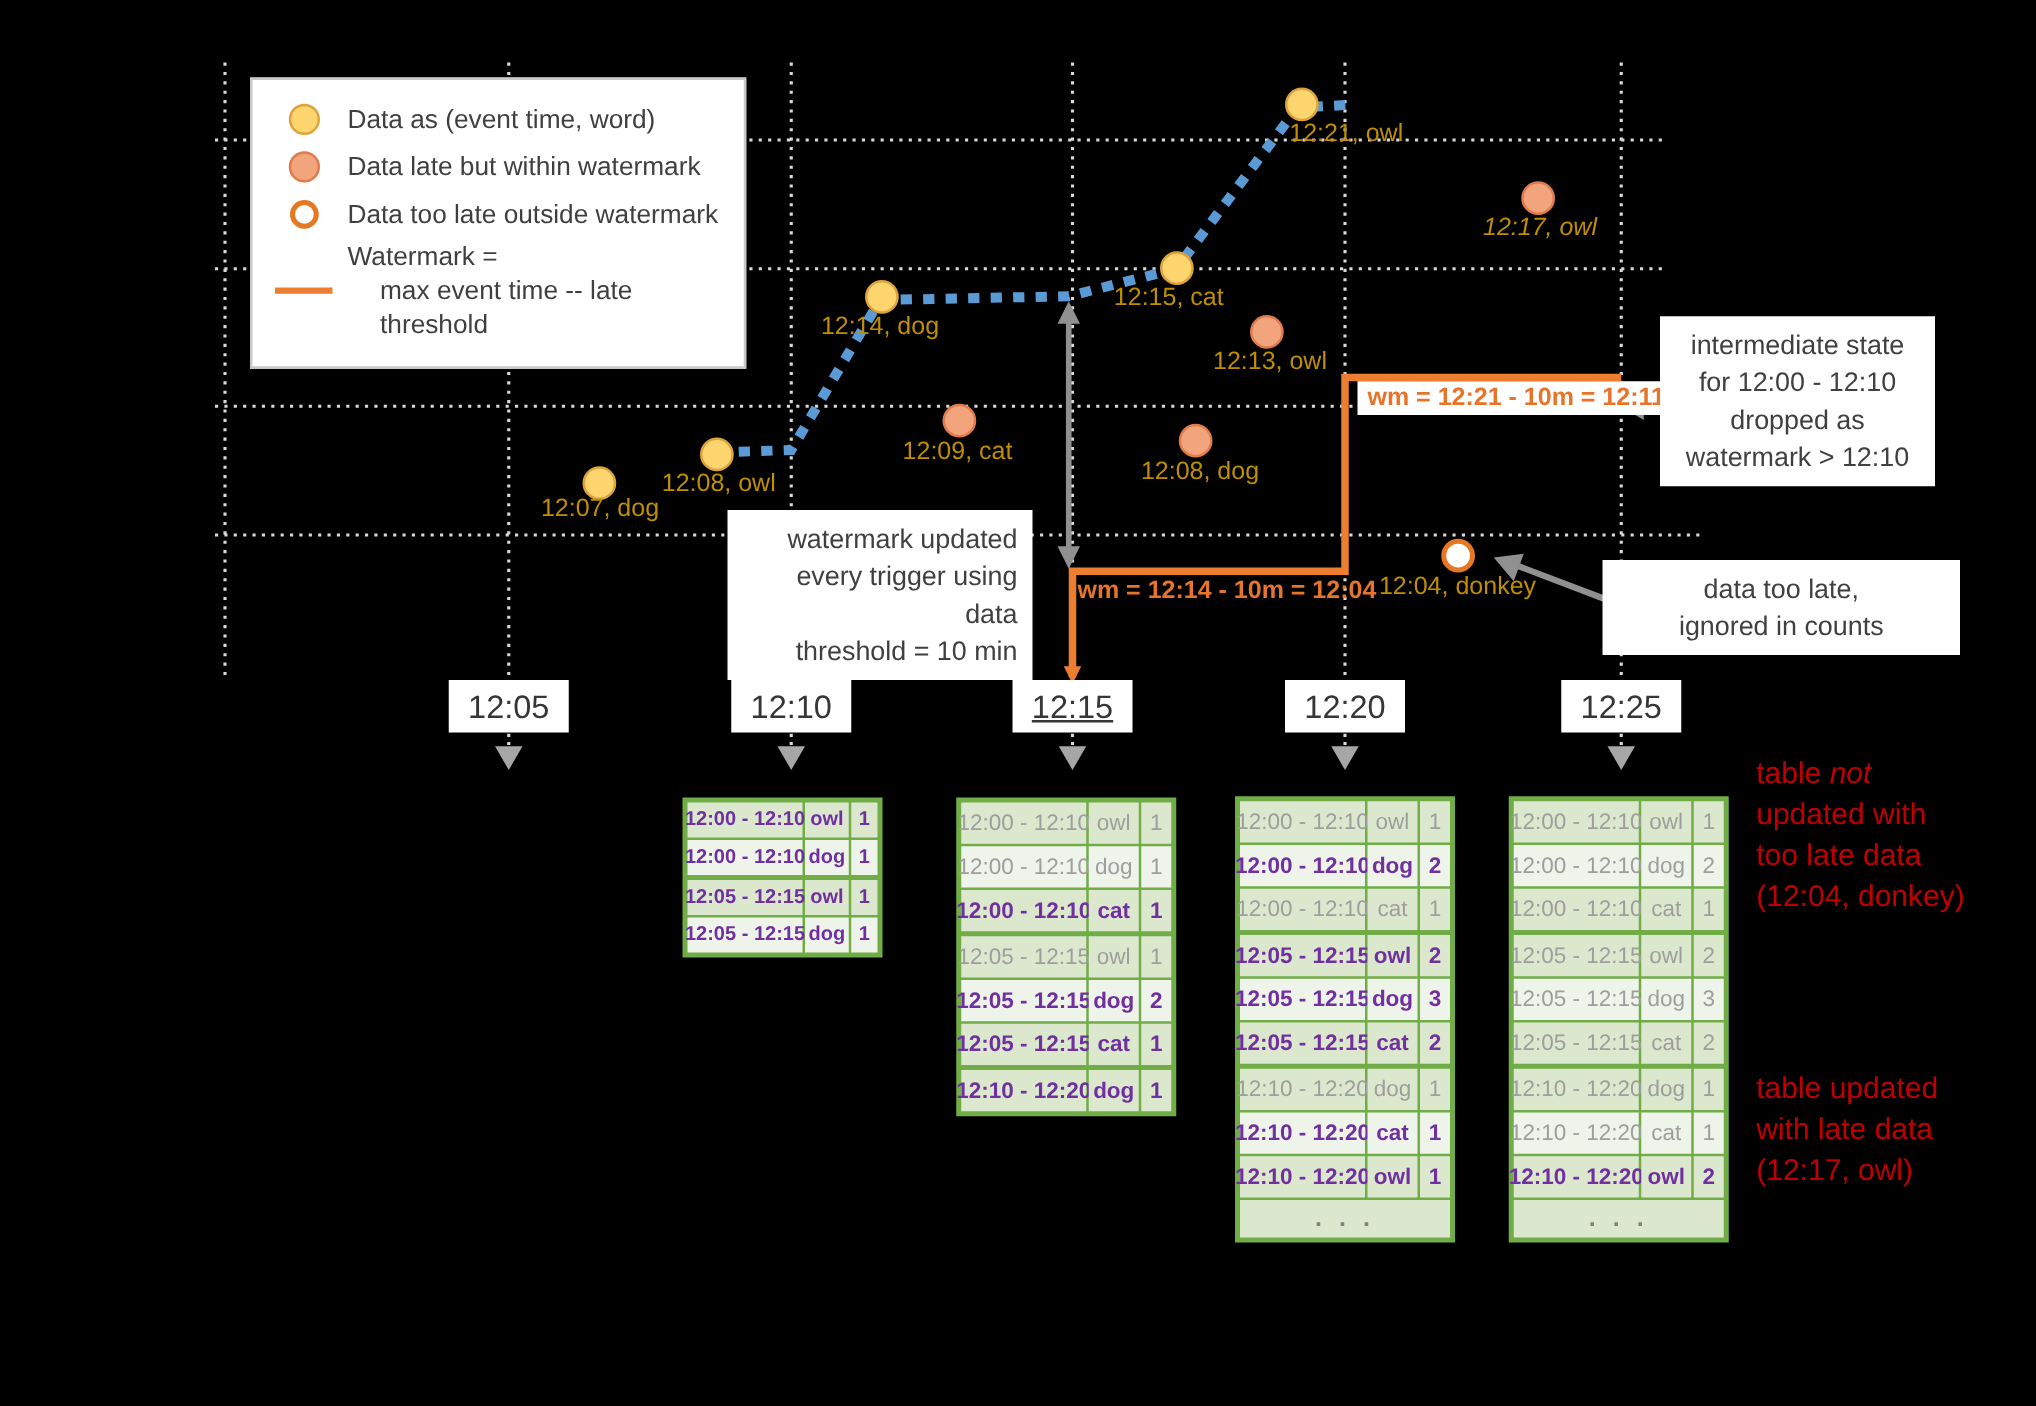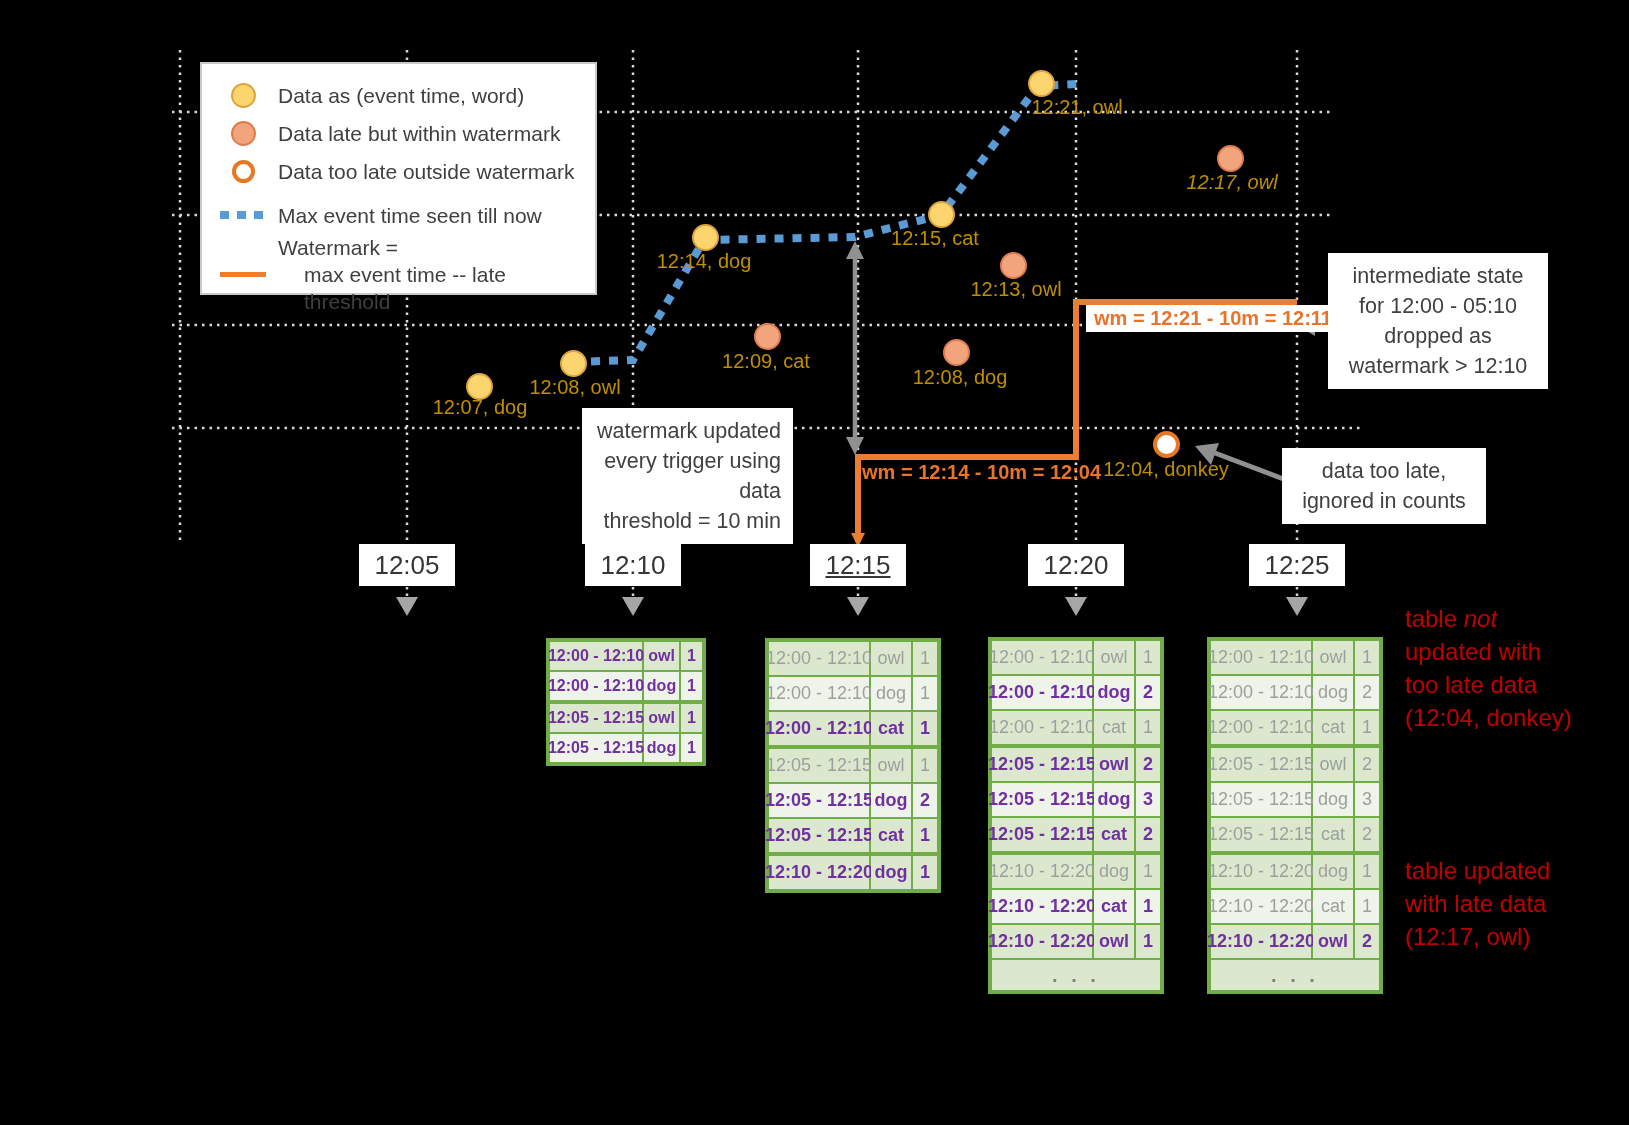--- a/index.html
+++ b/index.html
@@ -123,49 +123,43 @@
           <span class="dot"></span>
         </span>
       <span class="lg-t">Data late but within watermark</span>
     </div>
     <div class="lg-row">
       <span class="sw sw-open">
           <span class="dot"></span>
         </span>
       <span class="lg-t">Data too late outside watermark</span>
     </div>
-    <div class="lg-row mt">
-      <span class="sw sw-bluedash">
-          <span class="bluedash"></span>
-        </span>
-      <span class="lg-t">Max event time seen till now</span>
-    </div>
     <div class="lg-row">
       <span class="sw">
           <span class="orangeline"></span>
         </span>
       <span class="lg-t"><span>Watermark =</span><span class="lg-indent">max event time -- late threshold</span></span>
     </div>
   </div>
 
   <div class="wm-label" style="left:862px;top:461px;">wm = 12:14 - 10m = 12:04</div>
   <div class="wm-label boxed" style="left:1086px;top:305px;">wm = 12:21 - 10m = 12:11</div>
 
-  <div class="notebox right" style="left:582px;top:408px;width:211px;">
+  <div class="notebox right" style="left:582px;top:408px;width:244px;">
     <div>watermark updated</div>
     <div>every trigger using data</div>
     <div>threshold = 10 min</div>
   </div>
   <div class="notebox center" style="left:1328px;top:253px;width:220px;">
     <div>intermediate state</div>
-    <div>for 12:00 - 05:10</div>
+    <div>for 12:00 - 12:10</div>
     <div>dropped as</div>
     <div>watermark &gt; 12:10</div>
   </div>
-  <div class="notebox center" style="left:1282px;top:448px;width:204px;">
+  <div class="notebox center" style="left:1282px;top:448px;width:286px;">
     <div>data too late,</div>
     <div>ignored in counts</div>
   </div>
 
   <div class="rednote" style="left:1405px;top:602px;">
     <div><span>table </span><span class="ital">not</span></div>
     <div>updated with</div>
     <div>too late data</div>
     <div>(12:04, donkey)</div>
   </div>

